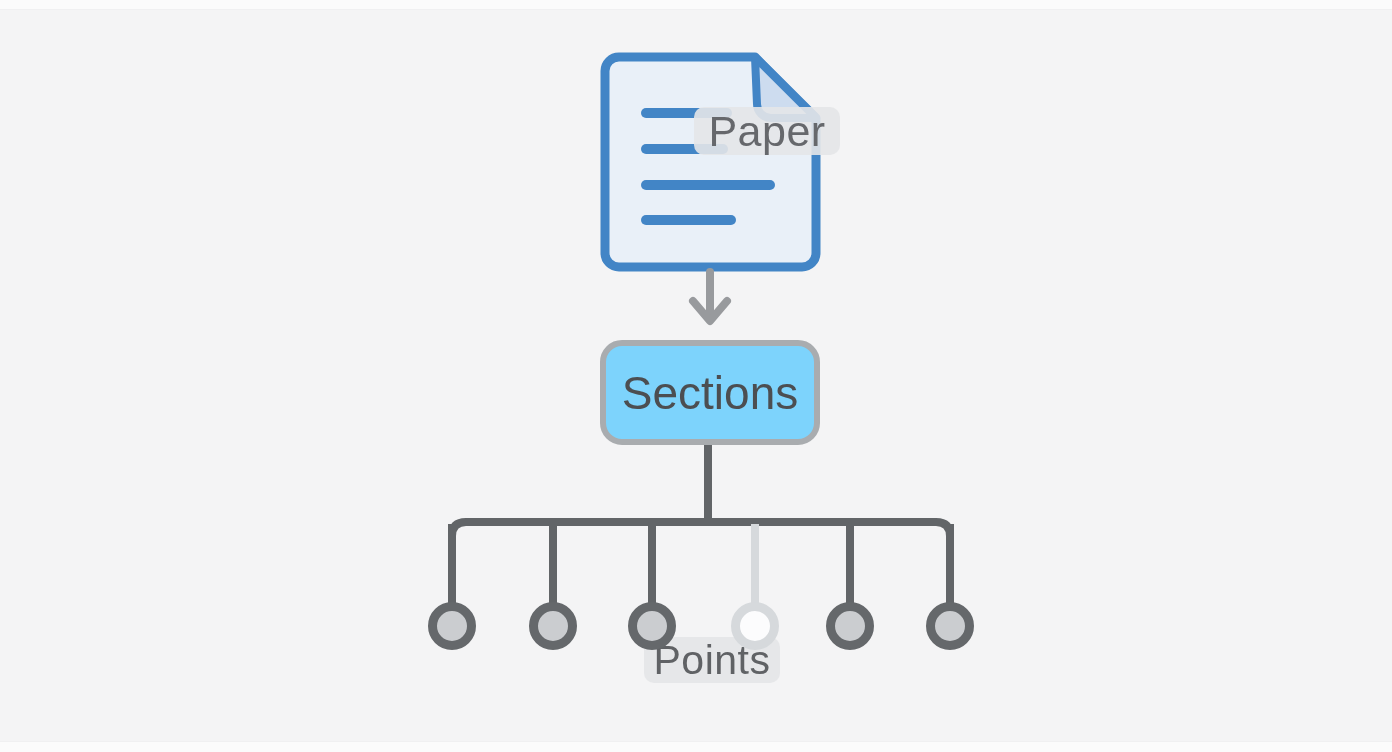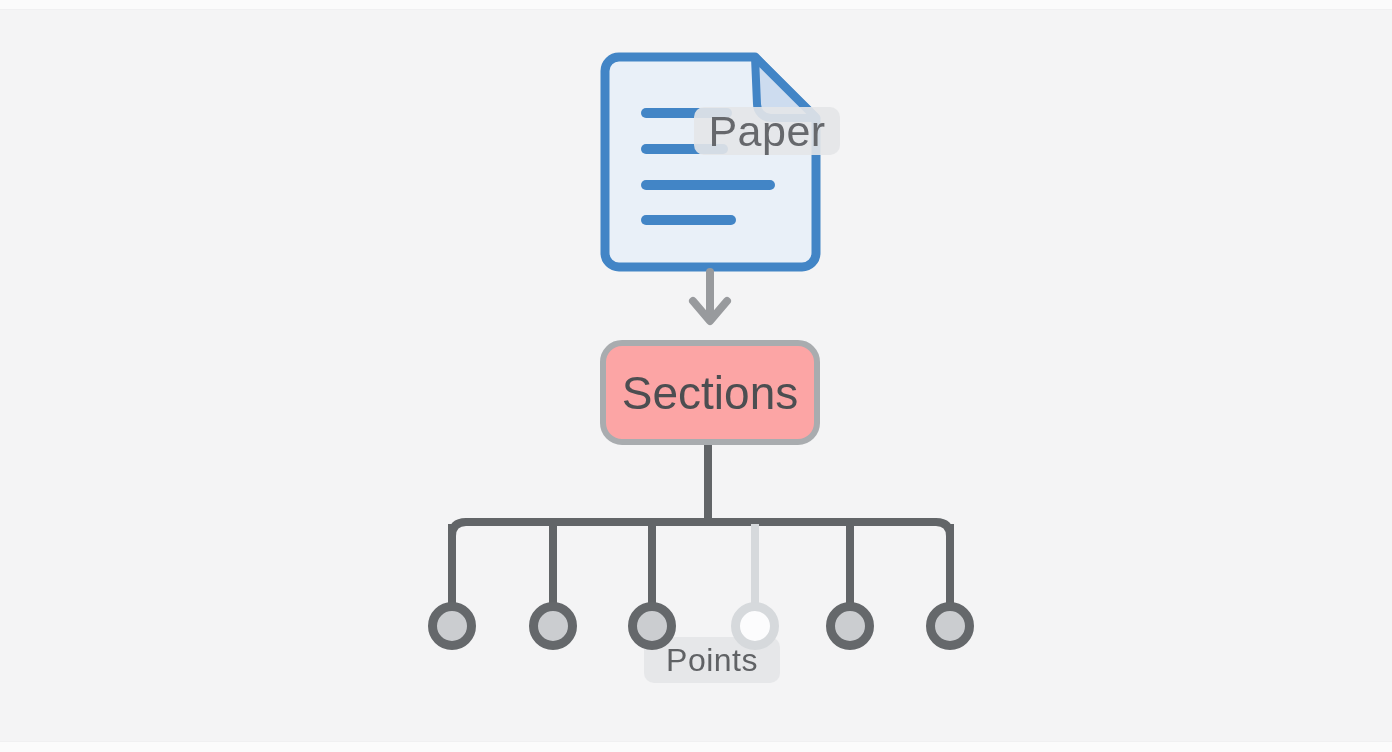--- a/index.html
+++ b/index.html
@@ -23,27 +23,27 @@
     border-radius:10px;
     color:#66686c;
     letter-spacing:0.5px;
   }
   .paper-chip{
     left:694px;top:107px;width:146px;height:48px;
     font-size:43px;line-height:48px;z-index:3;
   }
   .points-chip{
     left:644px;top:637px;width:136px;height:46px;
-    font-size:32px;line-height:46px;z-index:1;
+    font-size:41px;line-height:46px;z-index:1;
     color:#606265;
   }
   .sections-box{
     position:absolute;left:600px;top:340px;
     width:208px;height:93px;
-    background:#fca5a5;
+    background:#7dd3fc;
     border:6px solid #a9acaf;
     border-radius:22px;
     display:flex;align-items:center;justify-content:center;
     font-size:46px;color:#4c4e51;
     z-index:3;
   }
 
   
   .blue-stroke{stroke:#4285c6;fill:none;stroke-width:9;stroke-linejoin:round;}
   .page-fill{fill:#e9f0f8;}

